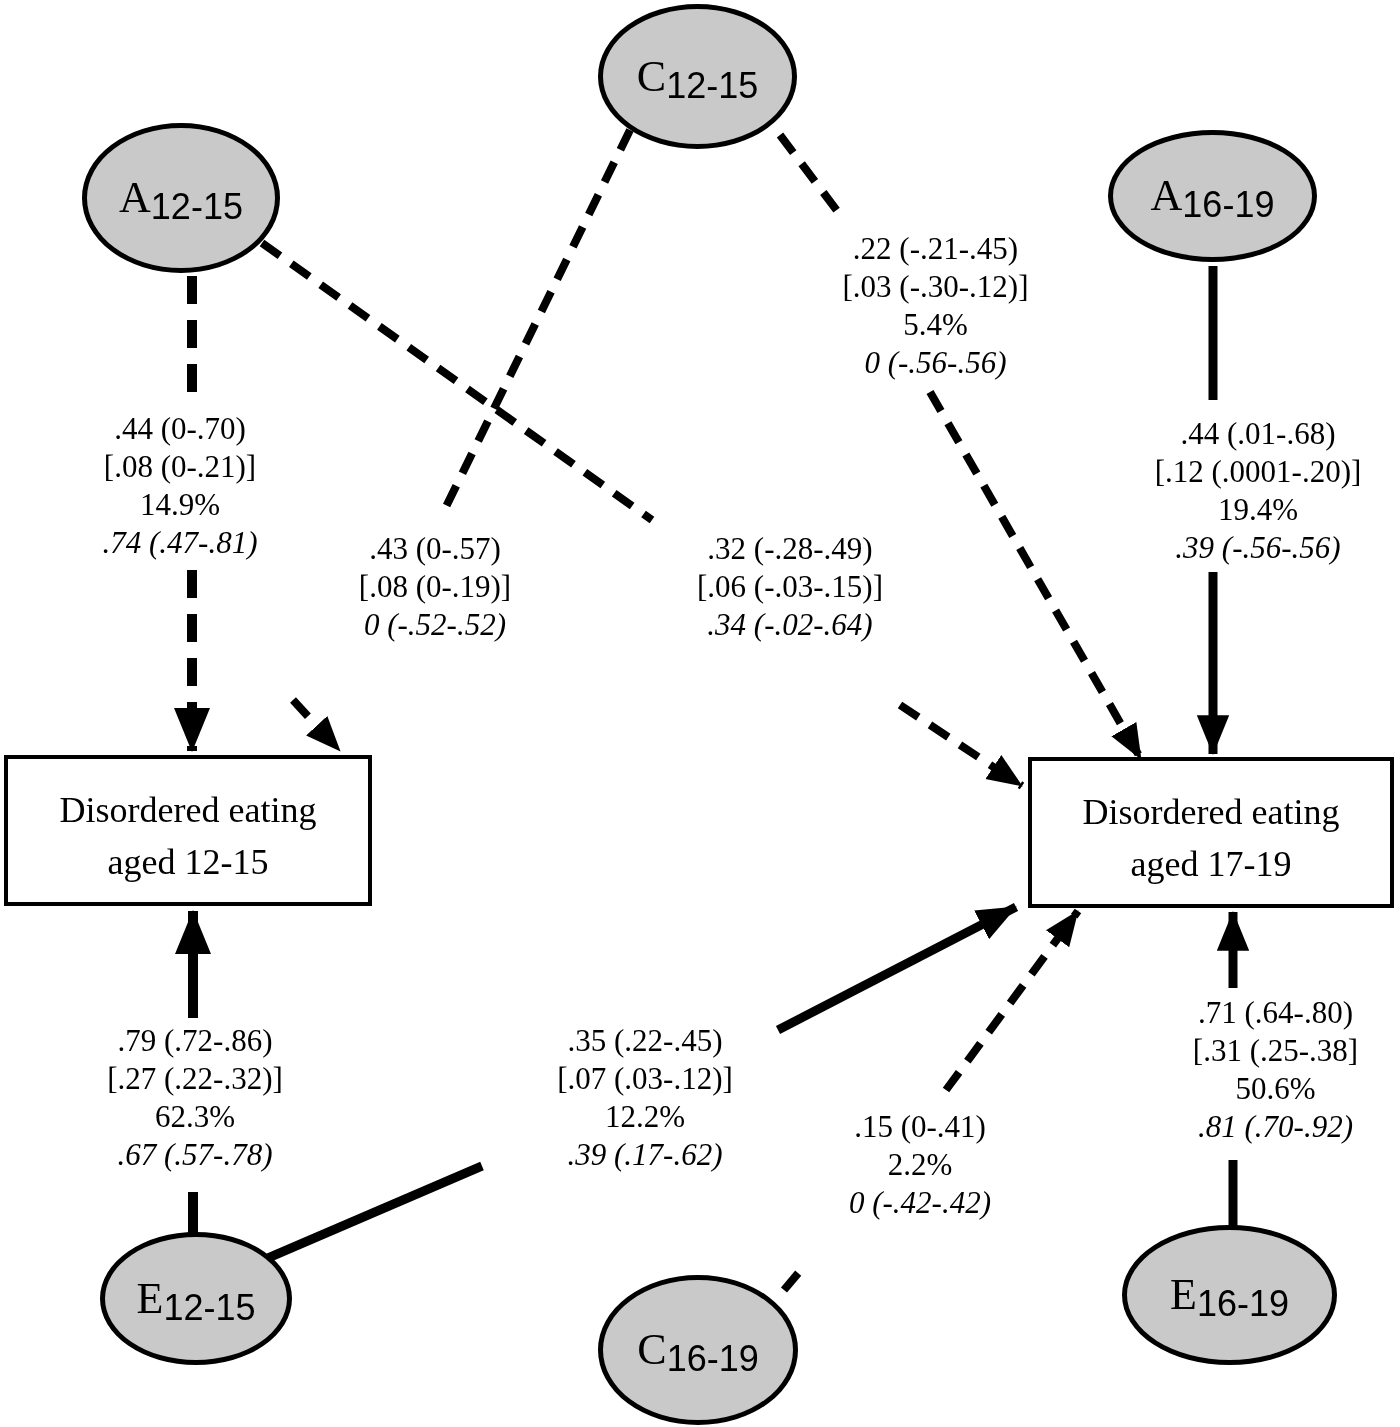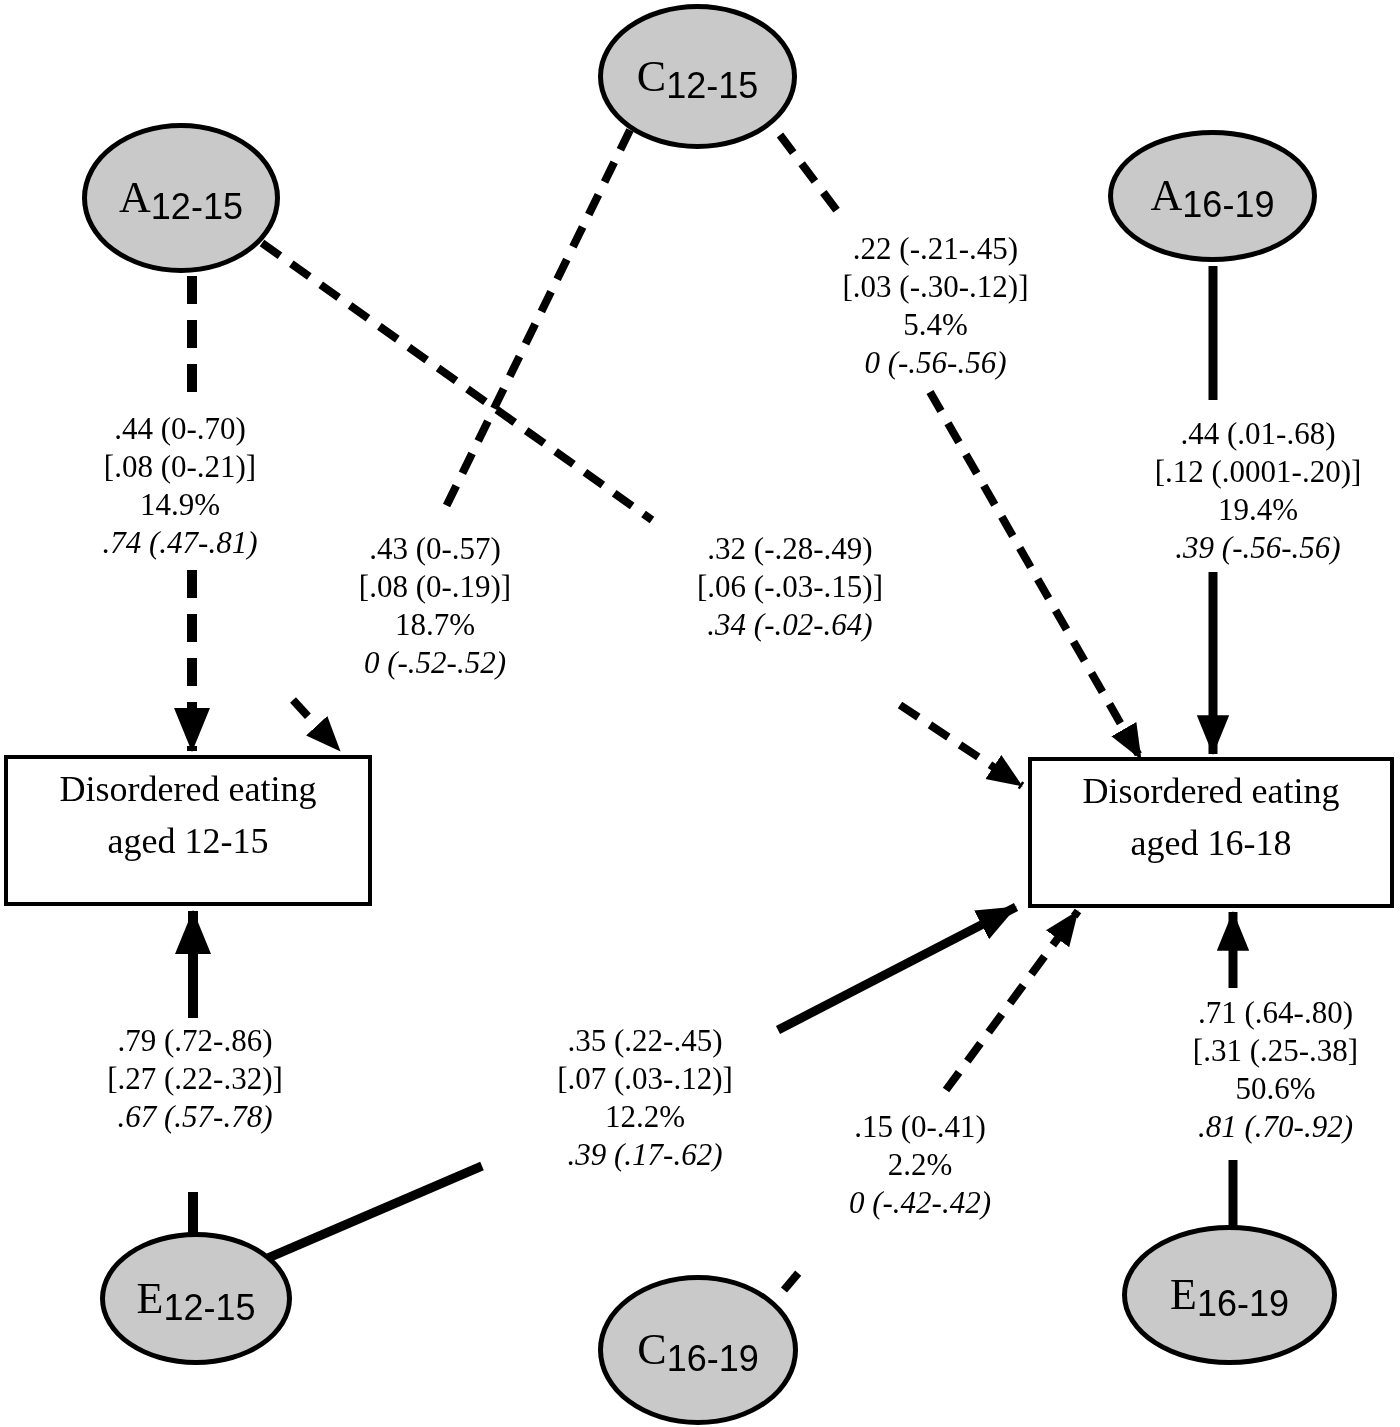--- a/index.html
+++ b/index.html
@@ -28,21 +28,21 @@
   .nl{font-size:44px;line-height:1;}
   .ns{font-family:"Liberation Sans","DejaVu Sans",sans-serif;font-size:36px;line-height:1;transform:translateY(9px);display:inline-block;}
   .obox{
     position:absolute;
     border:4px solid var(--stroke);
     background:var(--background);
     box-sizing:border-box;
     text-align:center;
     font-size:36px;
     line-height:52px;
-    padding-top:4px;
+    padding-top:25px;
   }
   .plabel{
     position:absolute;
     text-align:center;
     font-size:31px;
     line-height:38px;
     white-space:nowrap;
   }
   .plabel .it{font-style:italic;}
 </style>
@@ -110,34 +110,33 @@
     <span class="nl">E</span>
       <span class="ns">16-19</span>
   </div>
 
   <div class="obox" style="left:4px;top:755px;width:368px;height:151px;">
     <div>Disordered eating</div>
     <div>aged 12-15</div>
   </div>
   <div class="obox" style="left:1028px;top:757px;width:366px;height:151px;">
     <div>Disordered eating</div>
-    <div>aged 16-18</div>
+    <div>aged 17-19</div>
   </div>
 
   <div class="plabel" style="left:55px;top:410px;width:250px;">
     <div>.44 (0-.70)</div>
     <div>[.08 (0-.21)]</div>
     <div>14.9%</div>
     <div class="it">.74 (.47-.81)</div>
   </div>
 
   <div class="plabel" style="left:320px;top:530px;width:230px;">
     <div>.43 (0-.57)</div>
     <div>[.08 (0-.19)]</div>
-    <div>18.7%</div>
     <div class="it">0 (-.52-.52)</div>
   </div>
 
   <div class="plabel" style="left:670px;top:530px;width:240px;">
     <div>.32 (-.28-.49)</div>
     <div>[.06 (-.03-.15)]</div>
     <div class="it">.34 (-.02-.64)</div>
   </div>
 
   <div class="plabel" style="left:808px;top:230px;width:255px;">
@@ -150,20 +149,21 @@
   <div class="plabel" style="left:1128px;top:415px;width:260px;">
     <div>.44 (.01-.68)</div>
     <div>[.12 (.0001-.20)]</div>
     <div>19.4%</div>
     <div class="it">.39 (-.56-.56)</div>
   </div>
 
   <div class="plabel" style="left:70px;top:1022px;width:250px;">
     <div>.79 (.72-.86)</div>
     <div>[.27 (.22-.32)]</div>
+    <div>62.3%</div>
     <div class="it">.67 (.57-.78)</div>
   </div>
 
   <div class="plabel" style="left:520px;top:1022px;width:250px;">
     <div>.35 (.22-.45)</div>
     <div>[.07 (.03-.12)]</div>
     <div>12.2%</div>
     <div class="it">.39 (.17-.62)</div>
   </div>
 

